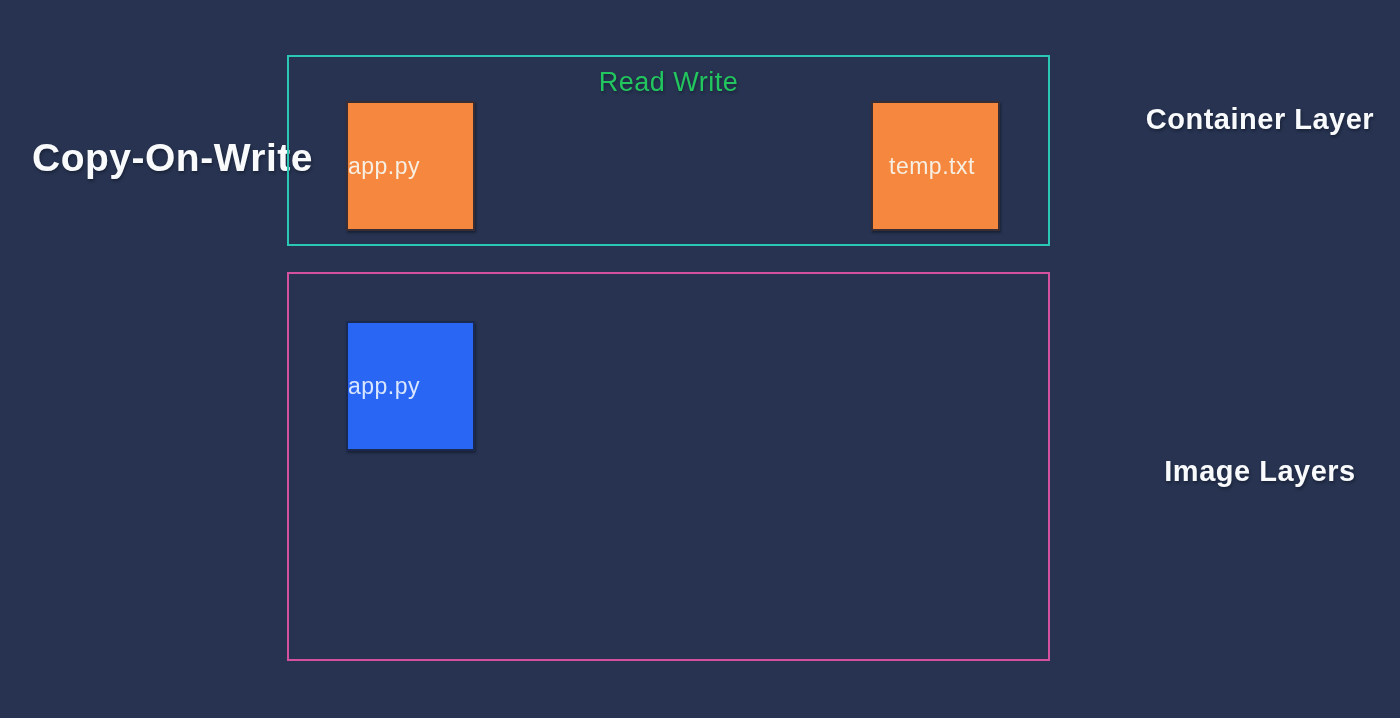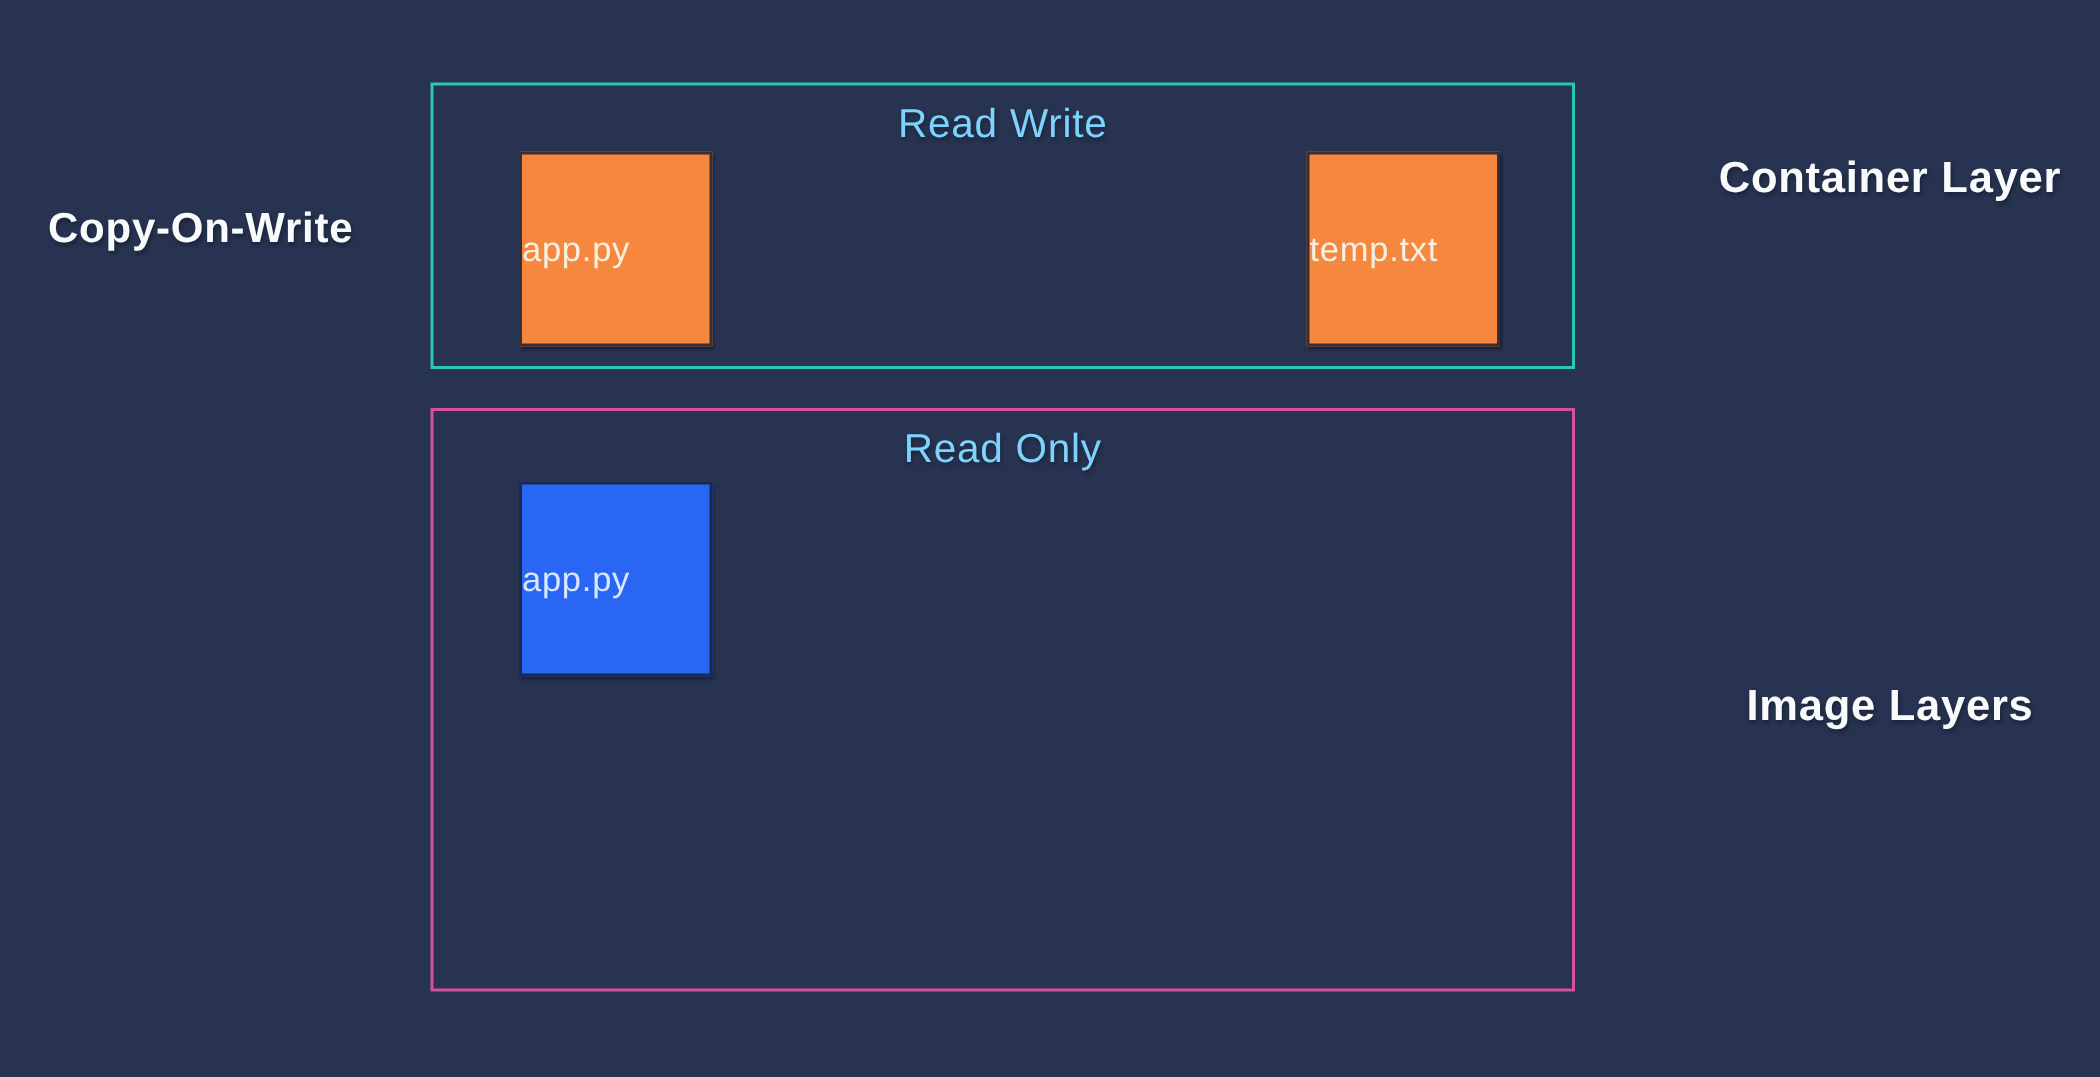--- a/index.html
+++ b/index.html
@@ -12,21 +12,21 @@
     position: relative;
     width: 1400px;
     height: 718px;
     background: #273350;
     overflow: hidden;
   }
   .big-label {
     position: absolute;
     color: #f8fafc;
     font-weight: bold;
-    font-size: 28px;
+    font-size: 39px;
     letter-spacing: 0.5px;
     text-shadow: 1px 2px 3px rgba(10, 16, 32, 0.45);
     white-space: nowrap;
   }
   .cow-title {
     left: 32px;
     top: 136px;
   }
   .side-label {
     left: 1100px;
@@ -50,21 +50,21 @@
     border-color: #2bc7b5;
   }
   .ro-box {
     top: 272px;
     height: 389px;
     border-color: #d4519f;
   }
   .box-title {
     margin-top: 10px;
     text-align: center;
-    color: #7dd3fc;
+    color: #22c55e;
     font-size: 27px;
     font-weight: normal;
     letter-spacing: 0.5px;
     text-shadow: 1px 2px 3px rgba(10, 16, 32, 0.4);
   }
   .file-square {
     position: absolute;
     width: 129px;
     height: 130px;
     box-sizing: border-box;
@@ -77,42 +77,41 @@
   }
   .file-orange {
     background: #f6873f;
     color: #f7efe2;
   }
   .file-blue {
     background: #2866f3;
     color: #d9e6ff;
   }
   .sq-rw-1 { left: 57px;  top: 44px; }
-  .sq-rw-2 { left: 582px; top: 44px; }
+  .sq-rw-2 { left: 582px; top: 44px; padding-left: 16px; }
   .sq-ro-1 { left: 57px;  top: 47px; }
 </style>
 </head>
 <body>
 
 <div class="canvas">
 
   <div class="big-label cow-title">Copy-On-Write</div>
 
   <div class="layer-box rw-box">
     <div class="box-title">Read Write</div>
     <div class="file-square file-orange sq-rw-1">
       <span>app.py</span>
     </div>
     <div class="file-square file-orange sq-rw-2">
       <span>temp.txt</span>
     </div>
   </div>
 
   <div class="layer-box ro-box">
-    <div class="box-title">Read Only</div>
     <div class="file-square file-blue sq-ro-1">
       <span>app.py</span>
     </div>
   </div>
 
   <div class="big-label side-label container-layer-label">Container Layer</div>
 
   <div class="big-label side-label image-layers-label">Image Layers</div>
 
 </div>

